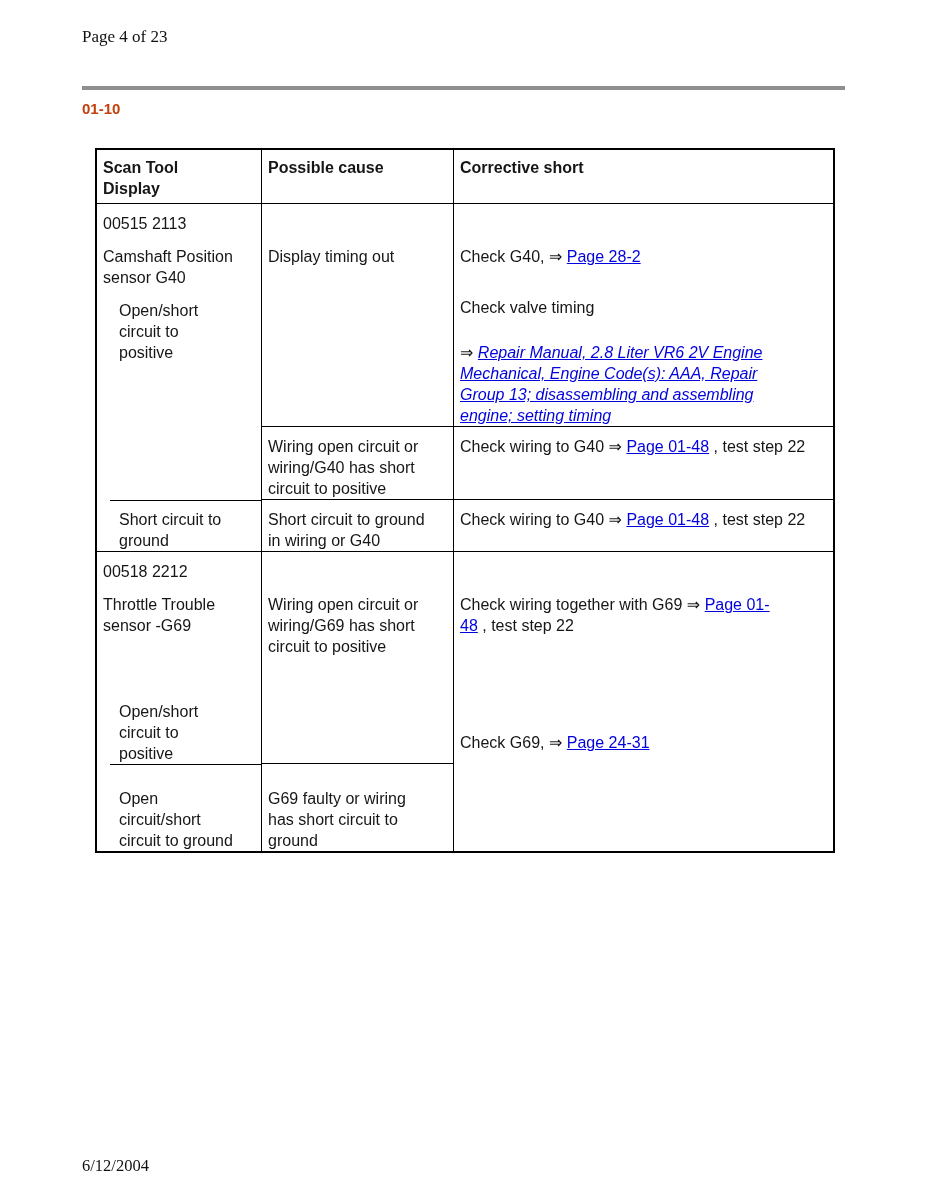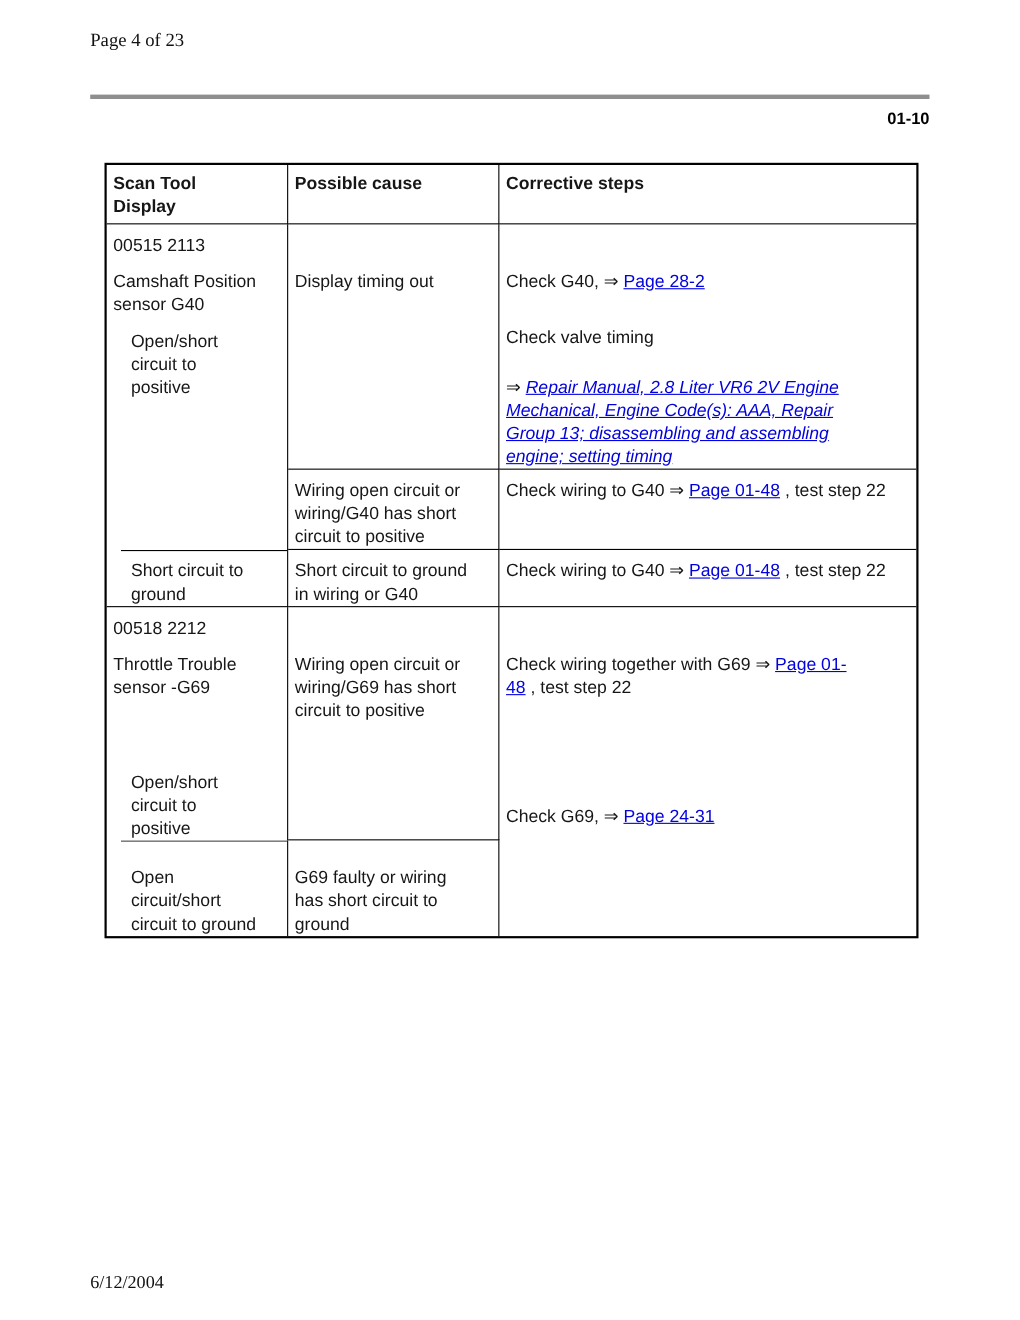--- a/index.html
+++ b/index.html
@@ -20,21 +20,21 @@
     font-size: 17px; color: #111;
   }
 
   .rule {
     position: absolute; left: 82px; top: 86px;
     width: 763px; height: 4px; background: #8f8f8f;
   }
 
   .section-code {
     position: absolute; left: 82px; top: 100px; width: 763px;
-    text-align: right; font-weight: bold; font-size: 15px; color: #000000;
+    text-align: left; font-weight: bold; font-size: 15px; color: #c2410c;
   }
 
   
   table.dtc {
     position: absolute; left: 95px; top: 148px;
     border-collapse: separate; border-spacing: 0;
     table-layout: fixed; width: 740px;
     border: 2px solid #000;
     font-size: 16px; line-height: 21px; color: #161616;
   }
@@ -115,21 +115,21 @@
   <tbody>
       <tr class="h-head">
     <th>
           <p>Scan Tool
 Display</p>
         </th>
     <th>
           <p>Possible cause</p>
         </th>
     <th class="no-br">
-          <p>Corrective steps</p>
+          <p>Corrective short</p>
         </th>
   </tr>
 
   <tr class="h-r1">
     <td rowspan="2" class="no-bb">
       <p>00515 2113</p>
       <p>Camshaft Position
 sensor G40</p>
       <p class="indent">Open/short
 circuit to

